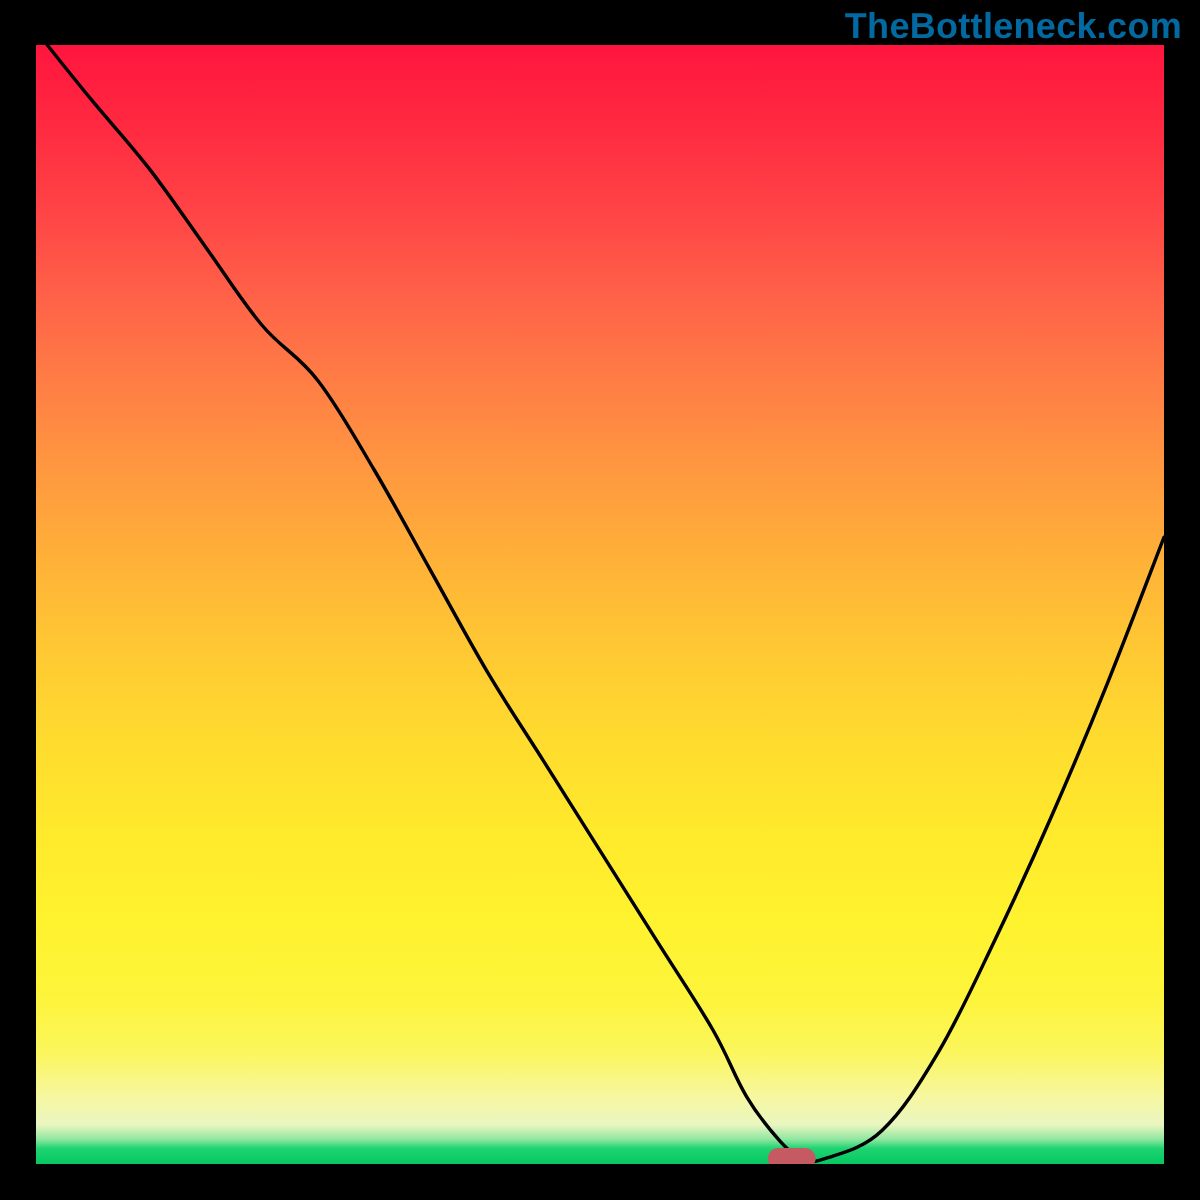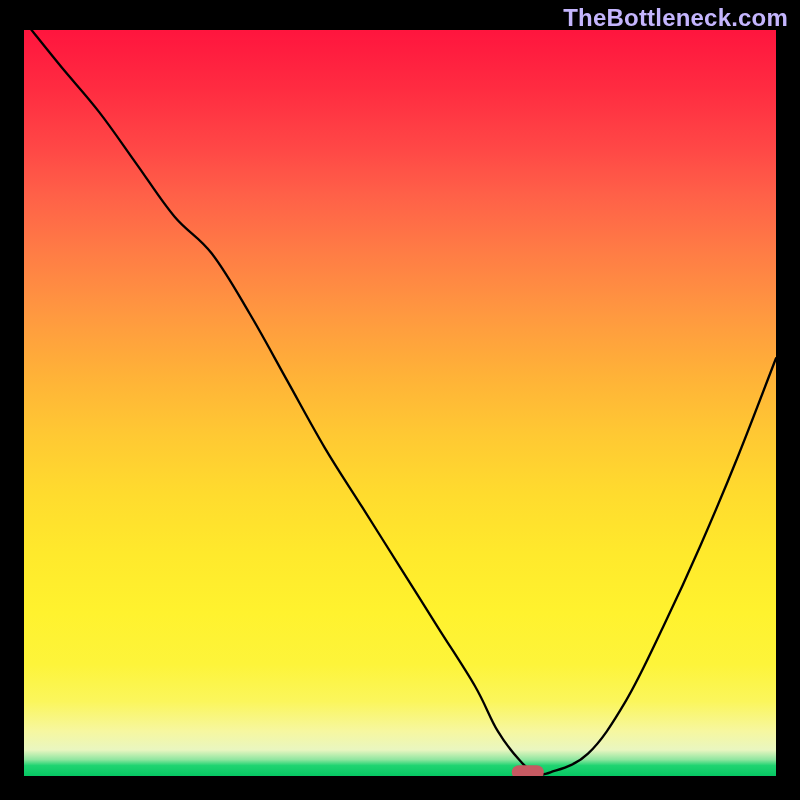--- a/index.html
+++ b/index.html
@@ -14,21 +14,21 @@
   .frame {
     position: relative;
     width: 800px;
     height: 800px;
     background: #000;
   }
   .watermark {
     position: absolute;
     top: 4px;
     right: 12px;
-    color: #c4b5fd;
+    color: #0369a1;
     font-size: 24px;
     font-weight: 600;
     letter-spacing: 0.2px;
     z-index: 20;
     user-select: none;
   }
   .plot-area {
     position: absolute;
     left: 24px;
     top: 30px;

